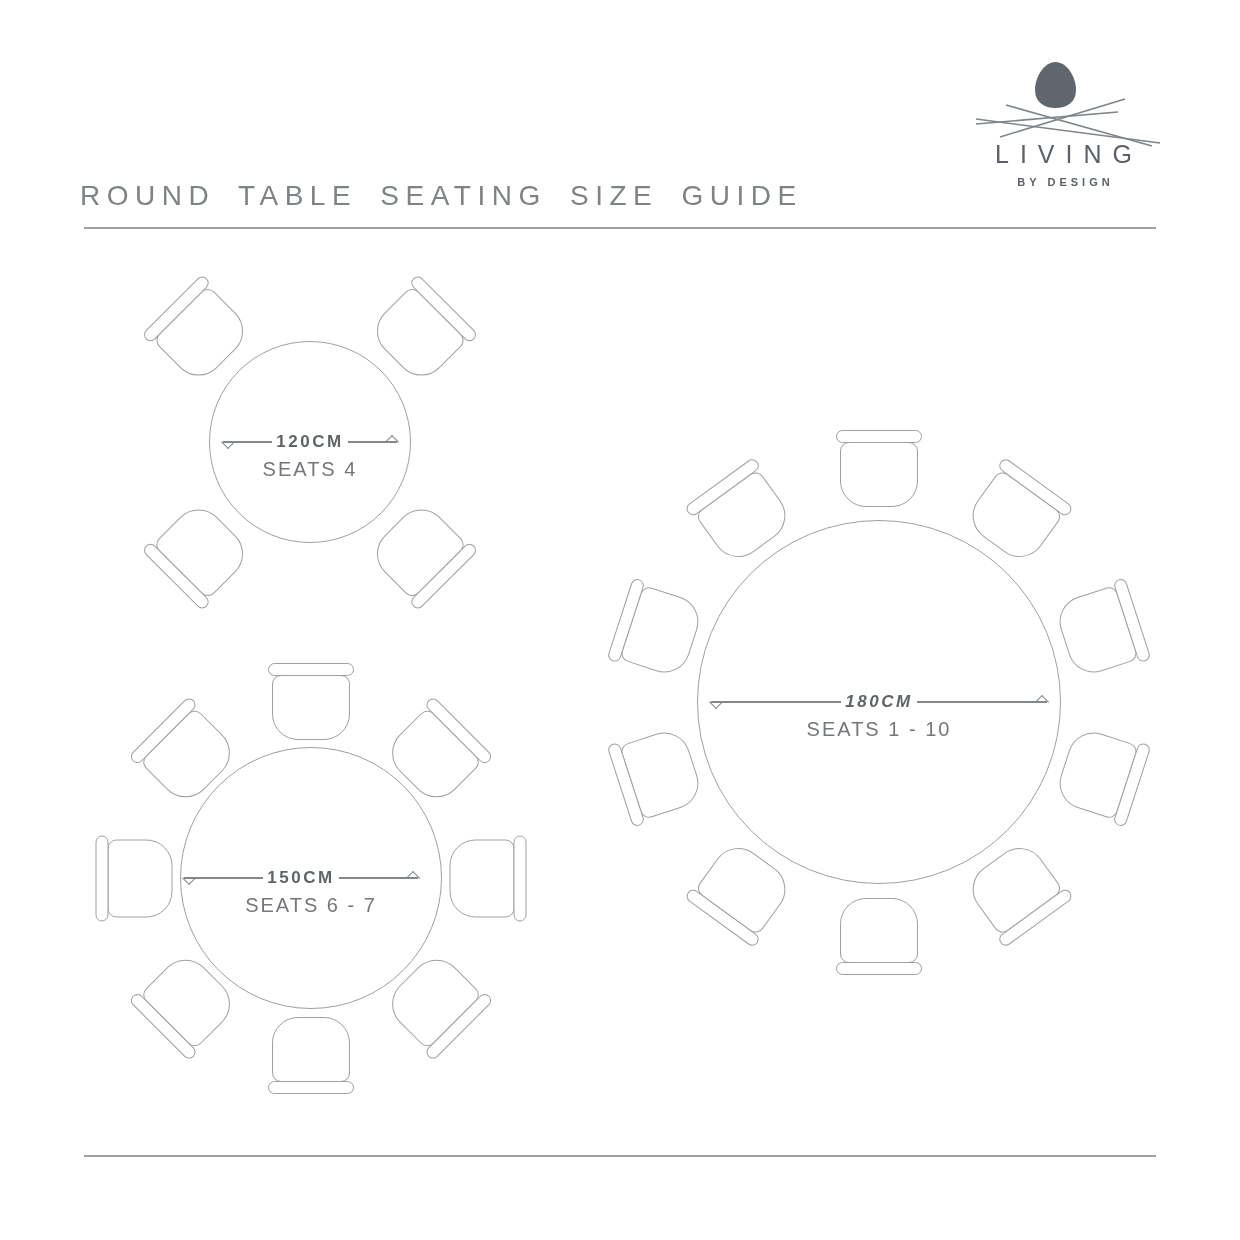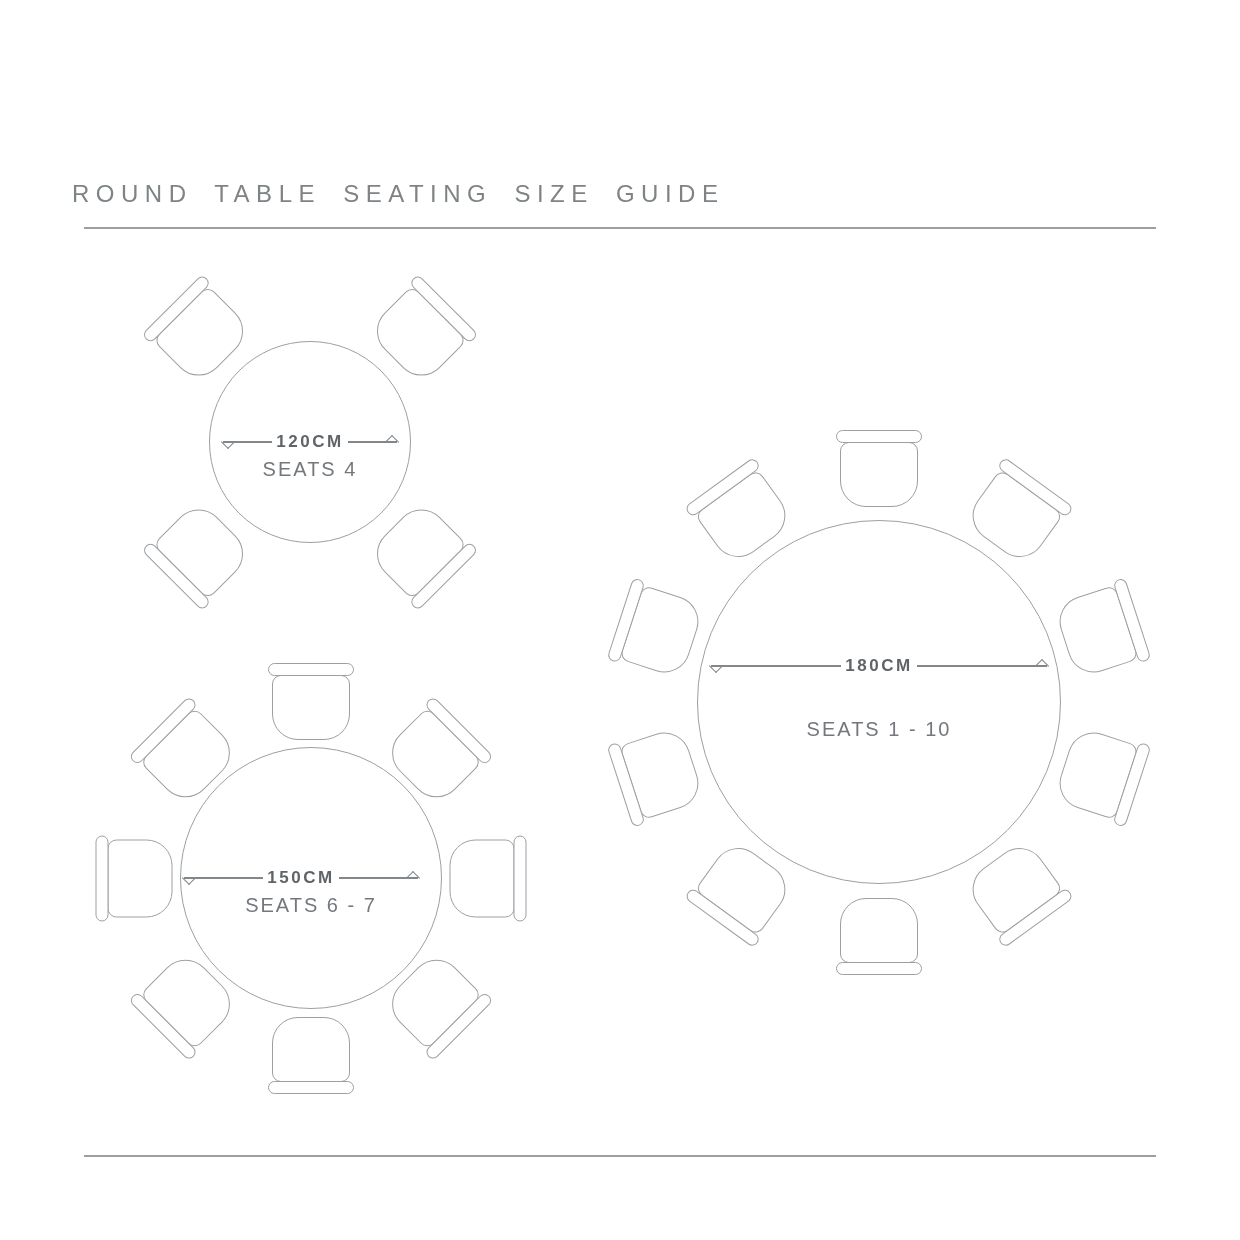--- a/index.html
+++ b/index.html
@@ -1,21 +1,21 @@
 <!DOCTYPE html>
 <html style="--bg: #ffffff; --title: #7e8386; --rule: #9ba0a3; --logo: #5b6168; --line: #9ba0a4; --arrow: #82878b; --text-dim: #5f6468; --text-seats: #74787c; --footer: #84888c;"><head>
 <meta charset="utf-8">
 <style>
   html,body{margin:0;padding:0;background:#ffffff;}
   body{width:1240px;height:1240px;font-family:"Liberation Sans", sans-serif;}
   .canvas{position:relative;width:1240px;height:1240px;background:var(--bg,#fff);overflow:hidden;}
 
   .page-title{
-    position:absolute;left:72px;top:172px;
-    font-size:24px;font-weight:400;letter-spacing:6.5px;word-spacing:9px;
+    position:absolute;left:80px;top:172px;
+    font-size:28px;font-weight:400;letter-spacing:6.5px;word-spacing:9px;
     color:var(--title);white-space:nowrap;margin-top:8px;
   }
   .rule{position:absolute;left:84px;width:1072px;height:1.5px;background:var(--rule);}
   .rule.top{top:227px;}
   .rule.bottom{top:1155px;}
 
   
   .logo{position:absolute;left:966px;top:50px;width:195px;height:150px;}
   .logo svg{position:absolute;left:0;top:0;}
   .logo-name{
@@ -75,20 +75,31 @@
   }
 </style>
 </head>
 <body>
 
 <div class="canvas">
 
   <h1 class="page-title">ROUND TABLE SEATING SIZE GUIDE</h1>
   <div class="rule top"></div>
 
+  <div class="logo">
+    <svg width="195" height="100" viewBox="0 0 195 100">
+      <path d="M89.5 12 C78 12 69 27 69 40 C69 52 78 58 89.5 58 C101 58 110 52 110 40 C110 27 101 12 89.5 12 Z" fill="#5f666d" stroke="none"></path>
+      <path d="M159 49 L34 87" stroke="#7e858b" stroke-width="1.6" fill="none"></path>
+      <path d="M10 69 L194 93" stroke="#7e858b" stroke-width="1.6" fill="none"></path>
+      <path d="M10 74 L152 62" stroke="#7e858b" stroke-width="1.6" fill="none"></path>
+      <path d="M40 55 L186 96" stroke="#7e858b" stroke-width="1.6" fill="none"></path>
+    </svg>
+    <div class="logo-name">LIVING</div>
+    <div class="logo-tagline">BY DESIGN</div>
+  </div>
 
   <div id="tables-layer">
       <div class="table-group">
         <div class="chair" style="left: 267px; top: 403.5px; transform: rotate(45deg) translateY(-157px);">
           <div class="chair-seat"></div>
           <div class="chair-back"></div>
         </div>
         <div class="chair" style="left: 267px; top: 403.5px; transform: rotate(135deg) translateY(-157px);">
           <div class="chair-seat"></div>
           <div class="chair-back"></div>
@@ -185,21 +196,21 @@
         </div>
         <div class="chair" style="left: 836px; top: 663.5px; transform: rotate(288deg) translateY(-234px);">
           <div class="chair-seat"></div>
           <div class="chair-back"></div>
         </div>
         <div class="chair" style="left: 836px; top: 663.5px; transform: rotate(324deg) translateY(-234px);">
           <div class="chair-seat"></div>
           <div class="chair-back"></div>
         </div>
         <div class="table-circle" style="left: 697px; top: 520px; height: 364px; width: 364px;"></div>
-        <div class="dim-row" style="left: 711px; top: 655px; width: 336px;">
+        <div class="dim-row" style="left: 711px; top: 691px; width: 336px; font-style: italic;">
           <div class="dim-line left"></div>
           <div class="dim-label">180CM</div>
           <div class="dim-line right"></div>
         </div>
         <div class="seats-label" style="left: 697px; top: 718px; width: 364px;">SEATS 1 - 10</div>
       </div>
     </div>
 
   <div class="rule bottom"></div>
 

